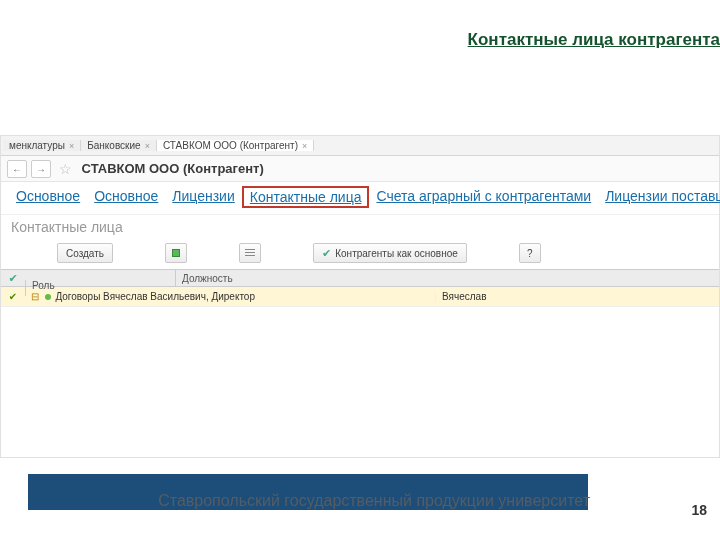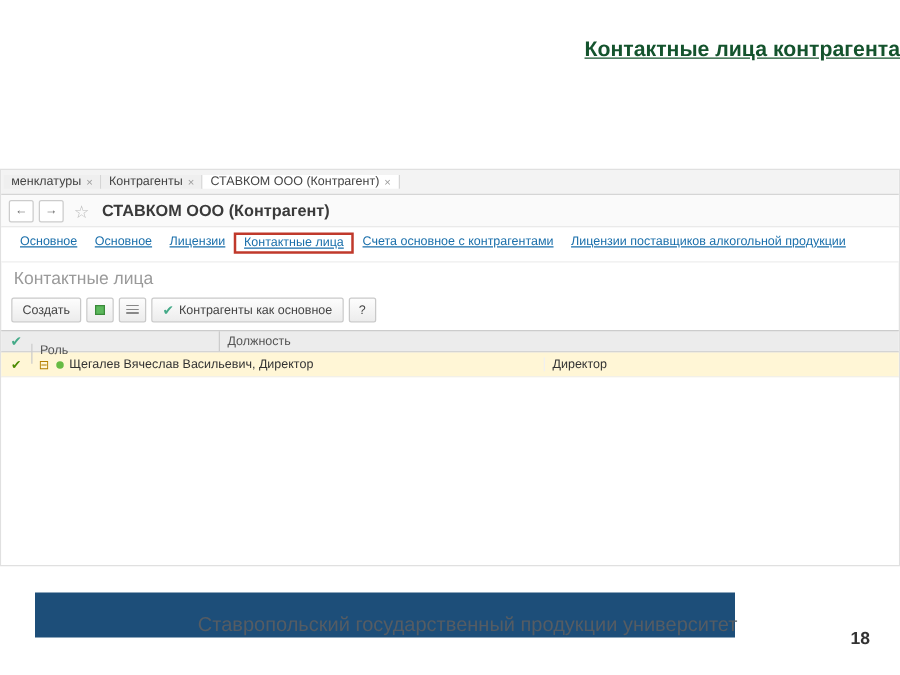--- a/index.html
+++ b/index.html
@@ -77,21 +77,21 @@
   }
   .navlinks {
     display: flex;
     gap: 0;
     padding: 4px 8px 6px 8px;
     flex-wrap: nowrap;
     background: #fff;
     border-bottom: 1px solid #eee;
   }
   .navlink {
-    font-size: 10px;
+    font-size: 14px;
     color: #1a6fab;
     text-decoration: underline;
     padding: 2px 7px;
     white-space: nowrap;
   }
   .navlink.highlight {
     border: 2px solid #c0392b;
     padding: 1px 6px;
     text-decoration: underline;
     color: #1a6fab;
@@ -110,20 +110,21 @@
   .abtn {
     height: 20px;
     border: 1px solid #c9c9c9;
     background: linear-gradient(#fdfdfd,#ececec);
     border-radius: 2px;
     padding: 0 8px;
     display: flex; align-items: center;
     font-size: 10px;
     color: #444;
     gap: 4px;
+    margin-left: 48px;
   }
   .abtn.icon { width: 22px; padding: 0; justify-content: center; }
   .green-square { width: 8px; height: 8px; background: #5cb85c; border: 1px solid #3a8a3a; }
   .gray-bars { display:inline-block; width:10px; height:8px; background: repeating-linear-gradient(#888 0 1px, transparent 1px 3px); }
   .check-green { color: #4a8; font-size: 11px; }
   .table-head {
     display: flex;
     background: #ececec;
     border-top: 1px solid #ccc;
     border-bottom: 1px solid #ccc;
@@ -166,62 +167,62 @@
     bottom: 30px;
     width: 460px;
     color: #555c63;
     font-size: 16px;
     line-height: 18px;
     text-align: right;
     pointer-events: none;
   }
   .page-num {
     position: absolute;
-    right: 24px;
+    right: 13px;
     bottom: 22px;
     font-size: 14px;
     font-weight: bold;
     color: #333;
   }
 </style>
 </head>
 <body>
 
 <div class="slide-title">Контактные лица контрагента</div>
 
 <div class="app-window">
 
   <div class="tabbar">
     <div class="tab">
       <span>менклатуры</span>
       <span class="tab-close">×</span>
     </div>
     <div class="tab">
-      <span>Контрагенты</span>
+      <span>Банковские</span>
       <span class="tab-close">×</span>
     </div>
     <div class="tab active">
       <span>СТАВКОМ ООО (Контрагент)</span>
       <span class="tab-close">×</span>
     </div>
   </div>
 
   <div class="toolbar">
     <div class="tbtn">←</div>
     <div class="tbtn">→</div>
     <span class="star">☆</span>
     <span class="header-title">СТАВКОМ ООО (Контрагент)</span>
   </div>
 
   <div class="navlinks">
     <span class="navlink">Основное</span>
     <span class="navlink">Основное</span>
     <span class="navlink">Лицензии</span>
     <span class="navlink highlight">Контактные лица</span>
-    <span class="navlink">Счета основное с контрагентами</span>
+    <span class="navlink">Счета аграрный с контрагентами</span>
     <span class="navlink">Лицензии поставщиков алкогольной продукции</span>
 
   </div>
 
   <div class="section-title">Контактные лица</div>
 
   <div class="actionbar">
     <div class="abtn">
       <span>Создать</span>
     </div>
@@ -248,24 +249,24 @@
     <div class="th-pos">
       <span>Должность</span>
     </div>
   </div>
 
   <div class="row selected">
     <div class="cell-chk">✔</div>
     <div class="cell-fio">
       <span class="hier">⊟</span>
       <span class="dot"></span>
-      <span>Щегалев Вячеслав Васильевич, Директор</span>
+      <span>Договоры Вячеслав Васильевич, Директор</span>
     </div>
     <div class="cell-role"></div>
-    <div class="cell-pos">Директор</div>
+    <div class="cell-pos">Вячеслав</div>
   </div>
 
   <div class="whitespace"></div>
 
 </div>
 
 <div class="footer-band"></div>
 <div class="footer-text">Ставропольский государственный продукции университет</div>
 <div class="page-num">18</div>
 

